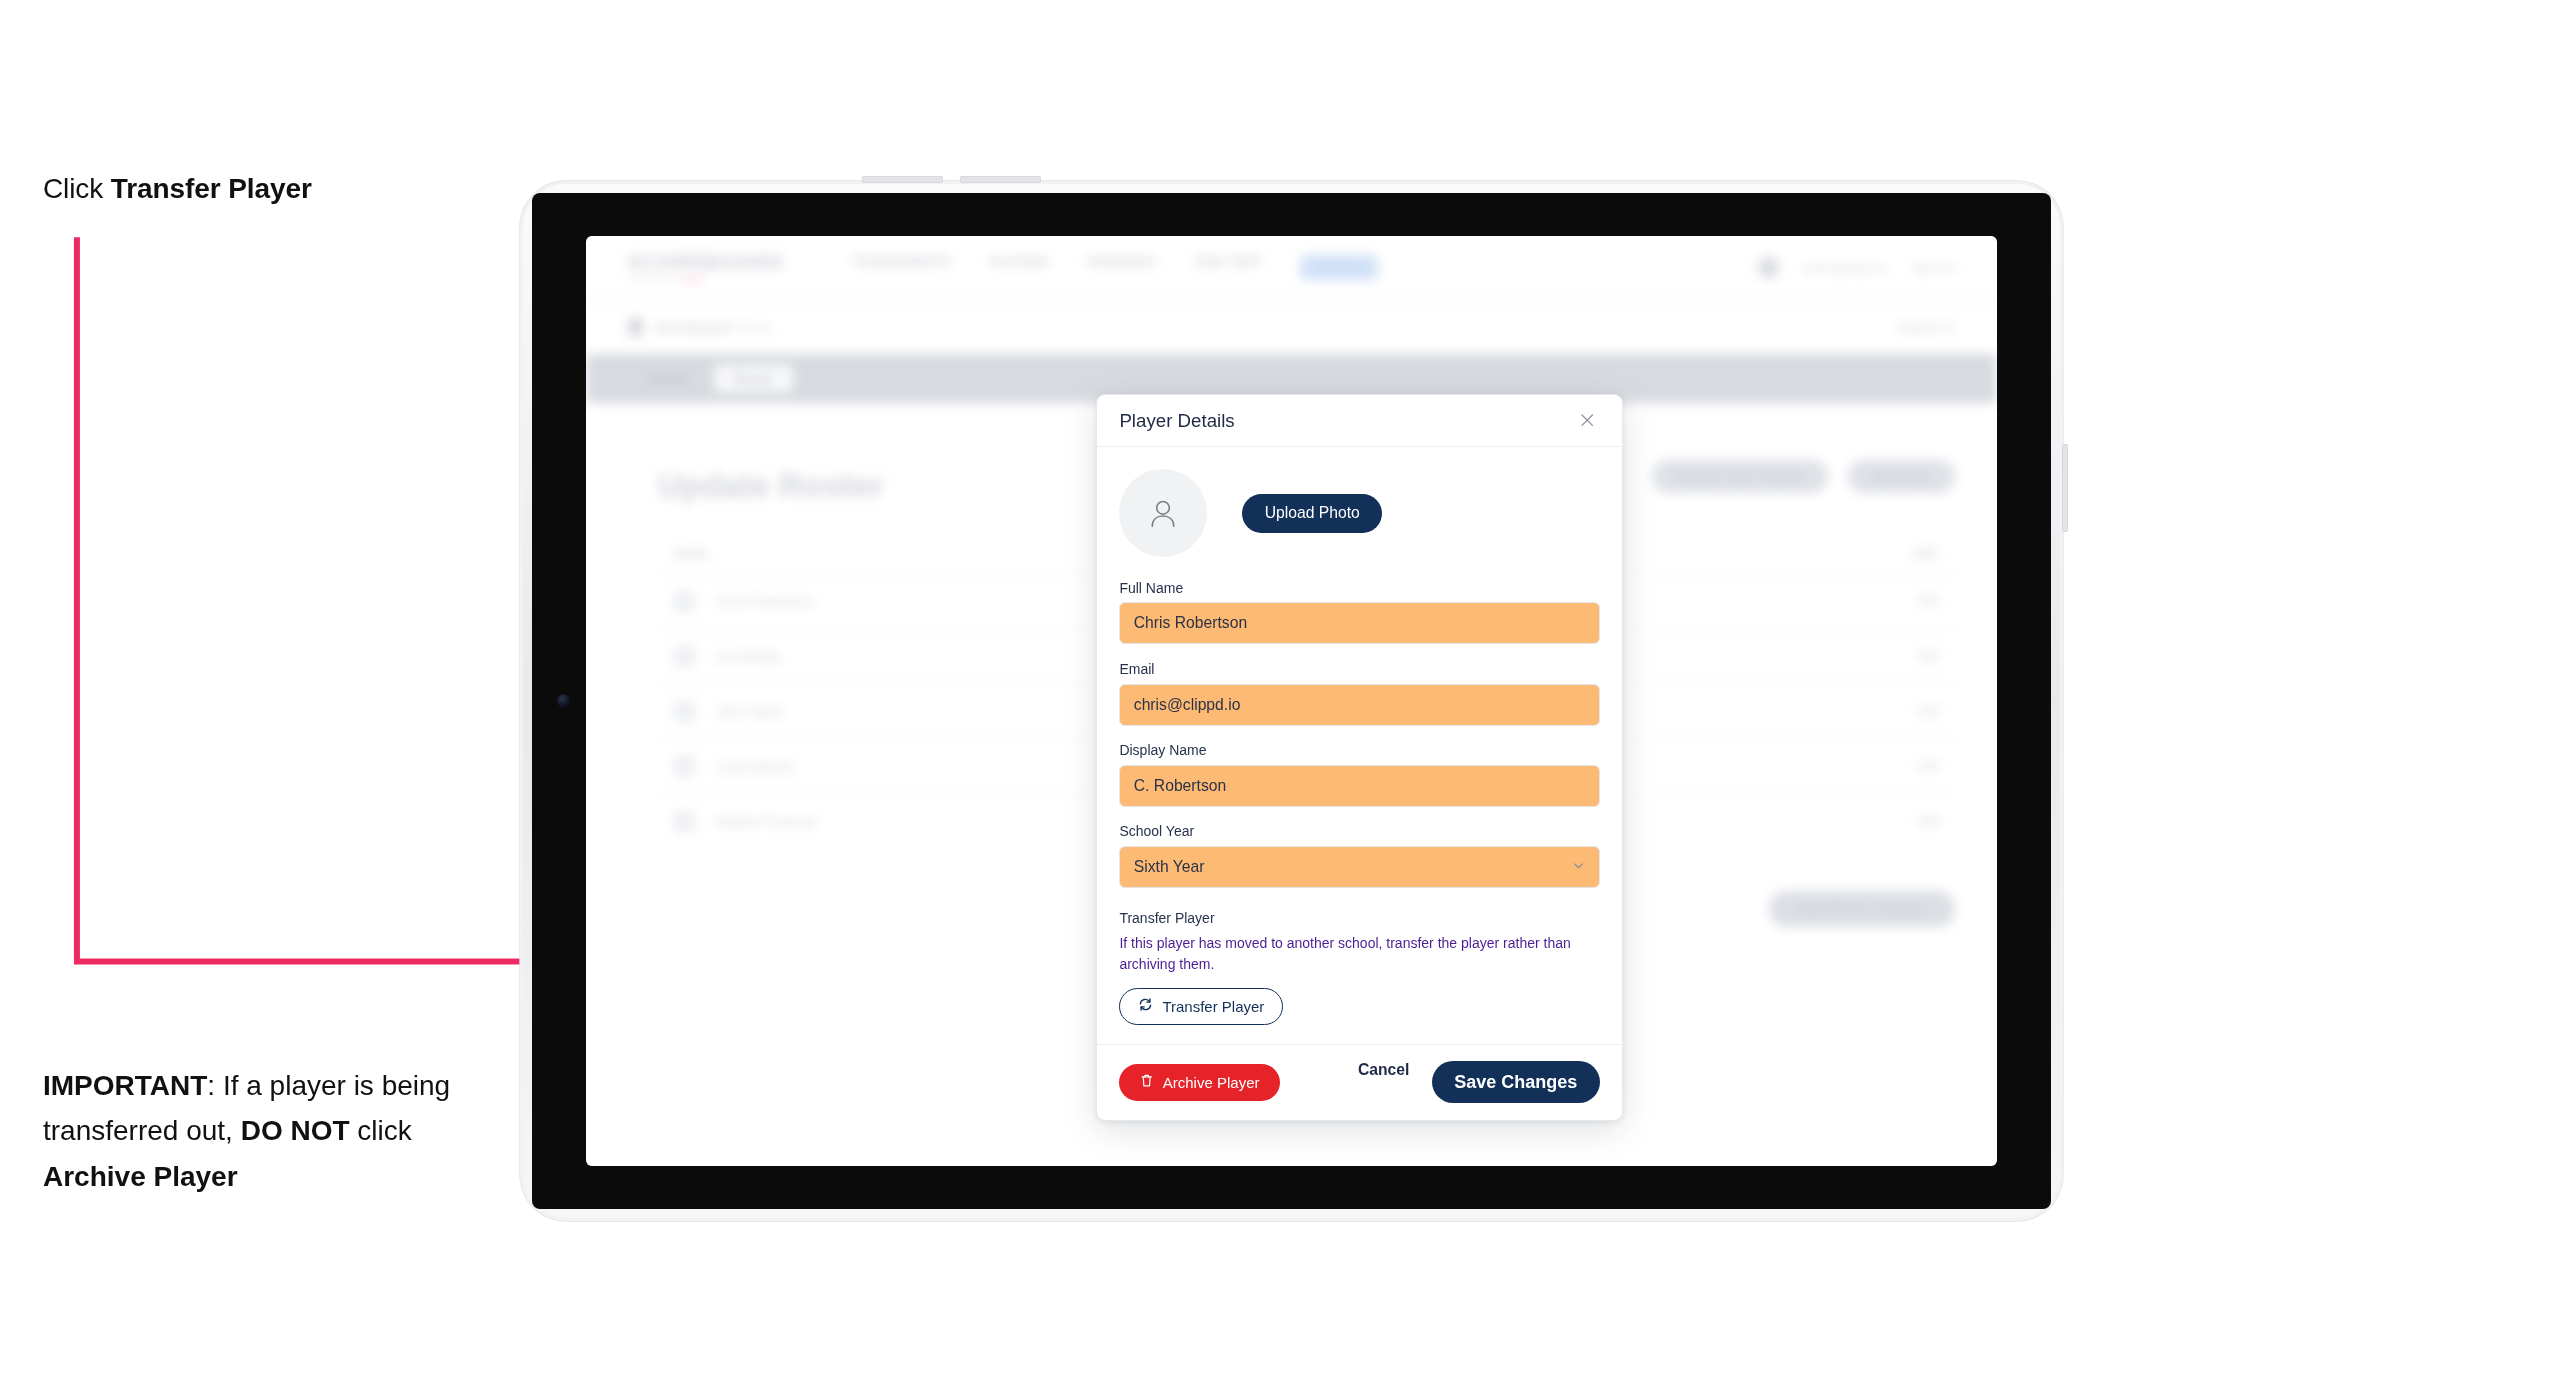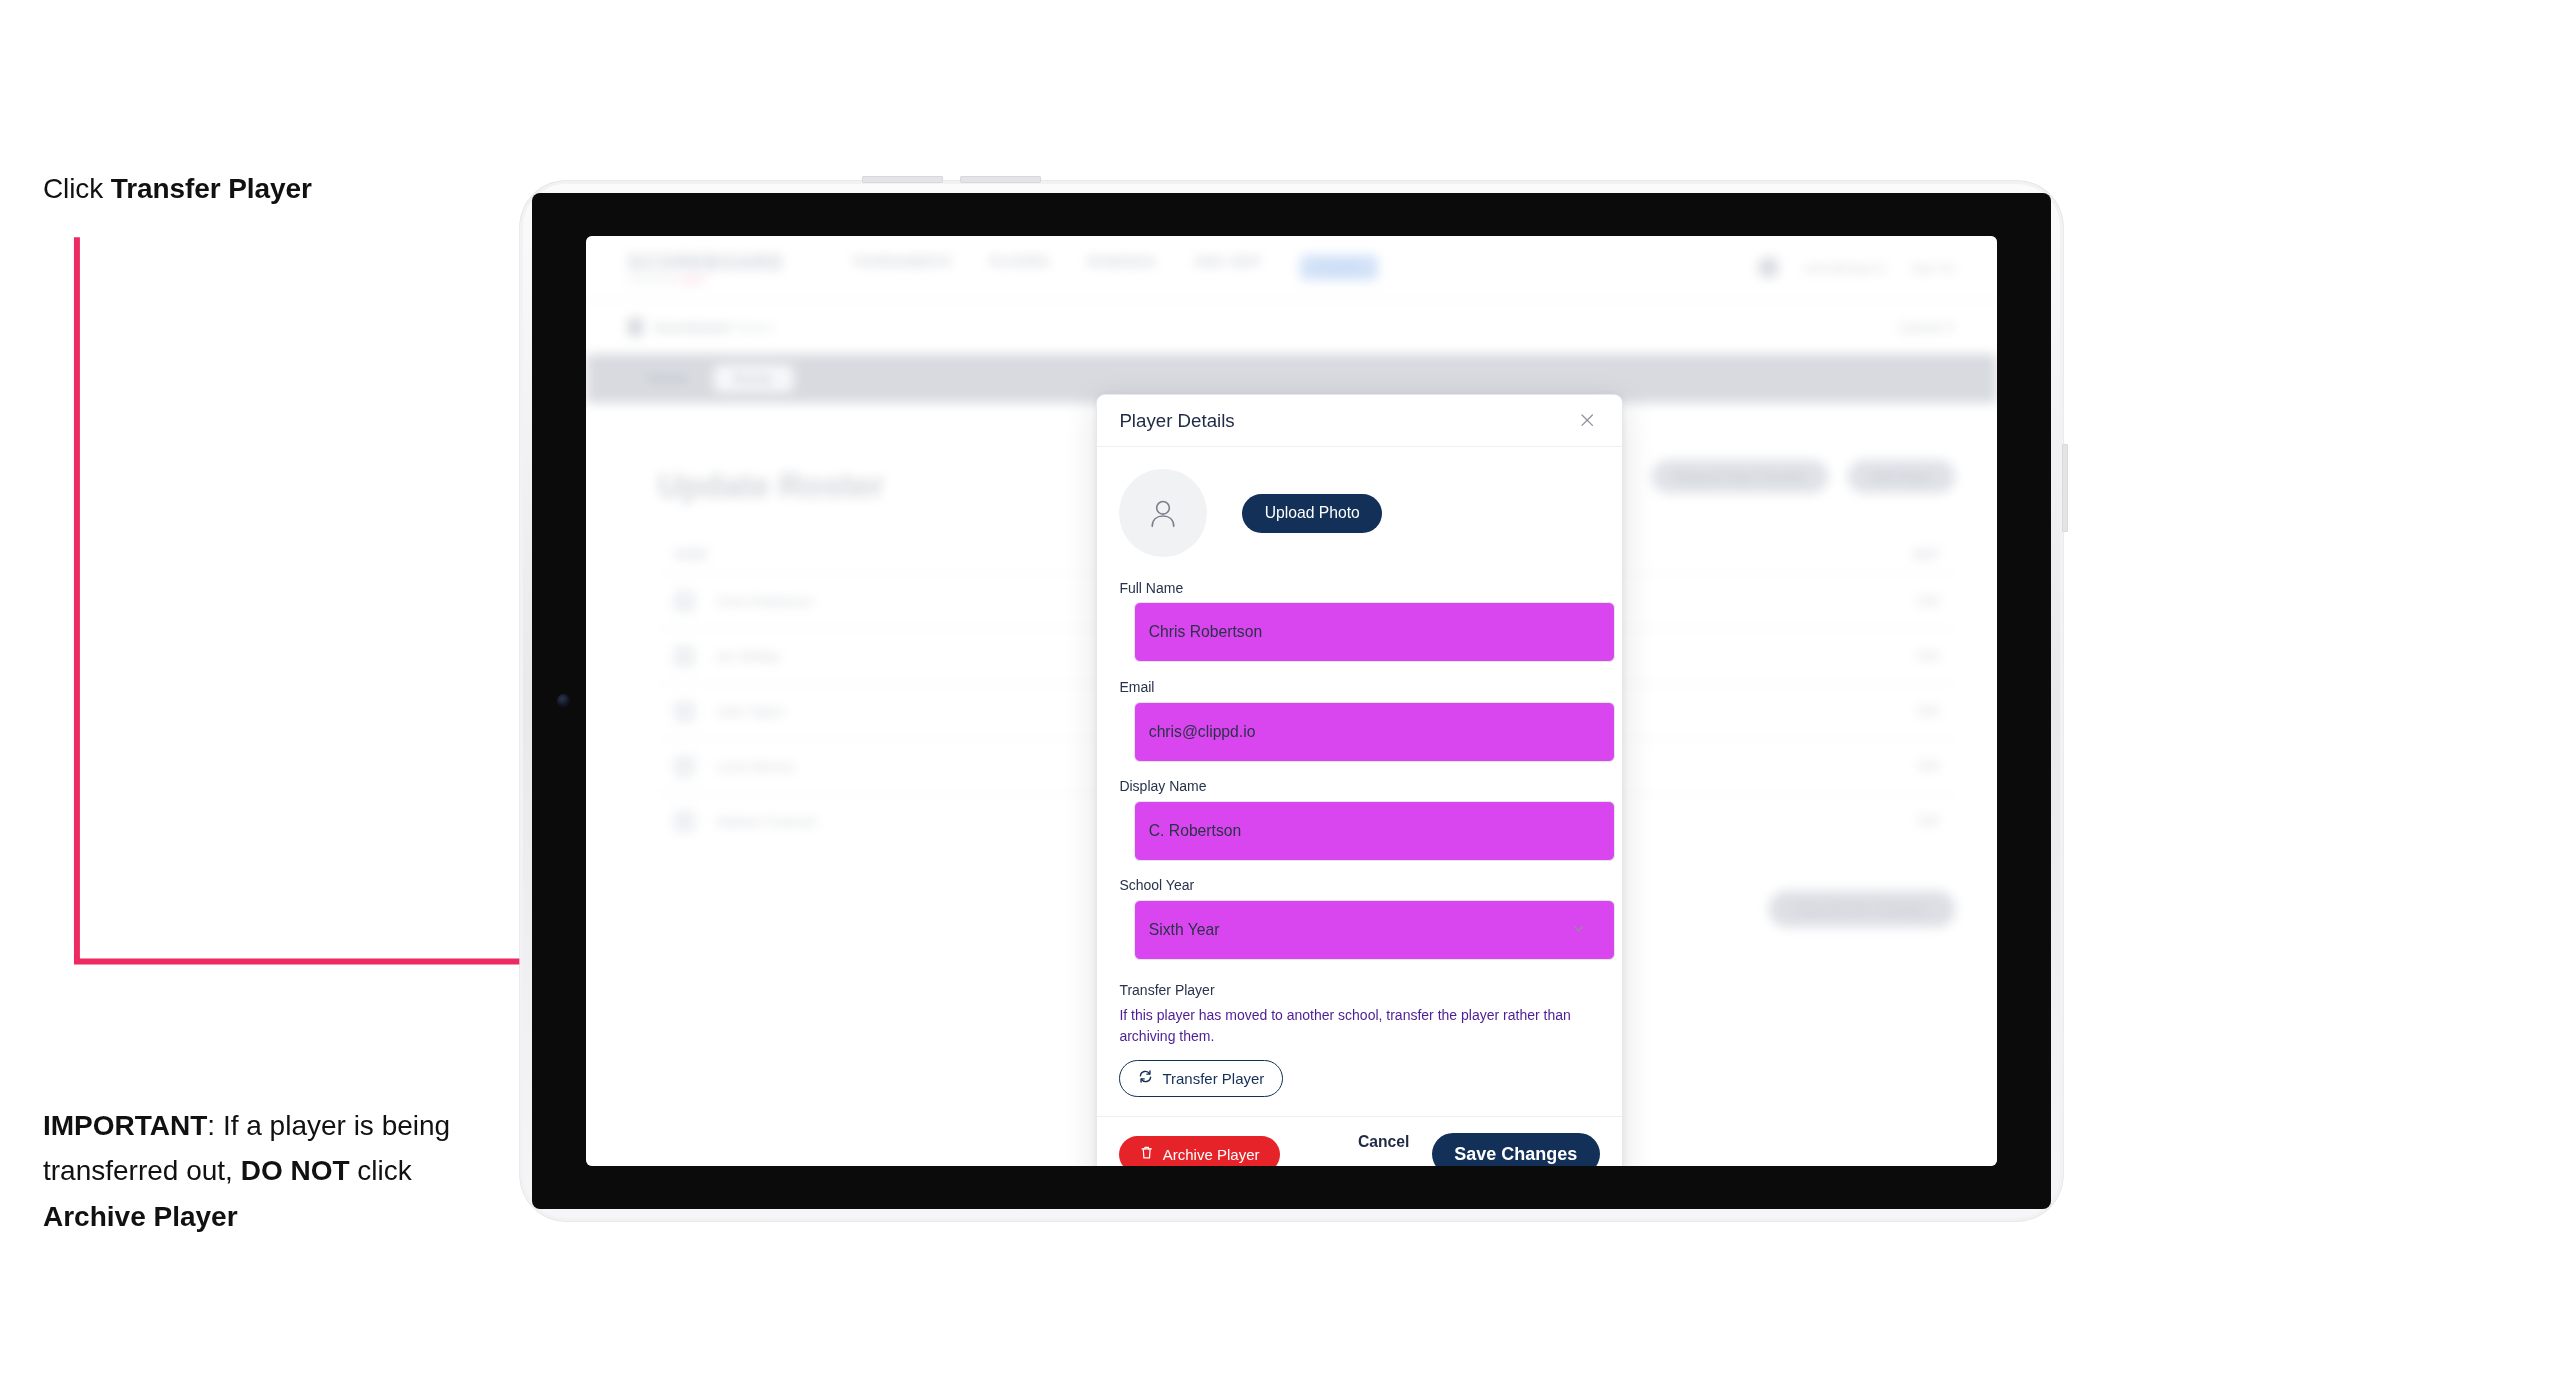--- a/index.html
+++ b/index.html
@@ -10,21 +10,21 @@
     overflow: hidden;
   }
 
   
   .annot-top {
     position: absolute; left: 43px; top: 173px;
     font-size: 28px; color: #111111; letter-spacing: -0.1px;
     white-space: nowrap;
   }
   .annot-bottom {
-    position: absolute; left: 43px; top: 1103px;
+    position: absolute; left: 43px; top: 1063px;
     font-size: 28px; color: #111111; line-height: 1.62;
     width: 448px;
   }
   .annot-top b, .annot-bottom b { font-weight: 700; }
 
   
   .pointer-svg { position: absolute; left: 0; top: 0; pointer-events: none; }
 
   
   .device {
@@ -161,24 +161,23 @@
   }
   .upload-btn {
     background: #123058; color: #ffffff; font-size: 15.7px;
     border: none; border-radius: 745px; padding: 10.4px 22.4px;
     cursor: pointer; font-family: inherit;
   }
 
   .field { margin-bottom: 16.4px; }
   .field-label { font-size: 14px; color: #27324c; margin-bottom: 6.7px; display: block; }
   .field-input {
-    width: 100%; height: 60px; border: 0.7px solid #e3e6ea; border-radius: 6px;
-    padding: 0 13.4px; font-size: 15.7px; color: #2a3246; background: #d946ef;
+    width: 100%; height: 42px; border: 0.7px solid #e3e6ea; border-radius: 6px;
+    padding: 0 13.4px; font-size: 15.7px; color: #2a3246; background: #fdba74;
     font-family: inherit;
-    margin-left: 15px;
   }
   .select-wrap { position: relative; }
   .select-wrap .chev {
     position: absolute; right: 13.4px; top: 50%; transform: translateY(-50%);
     pointer-events: none; color: #8b9099;
   }
 
   .transfer-block { margin-top: 22.4px; }
   .transfer-title { font-size: 14px; color: #27324c; margin-bottom: 6.7px; }
   .transfer-desc { font-size: 14px; color: #4c1d95; line-height: 1.5; margin-bottom: 13.4px; }

